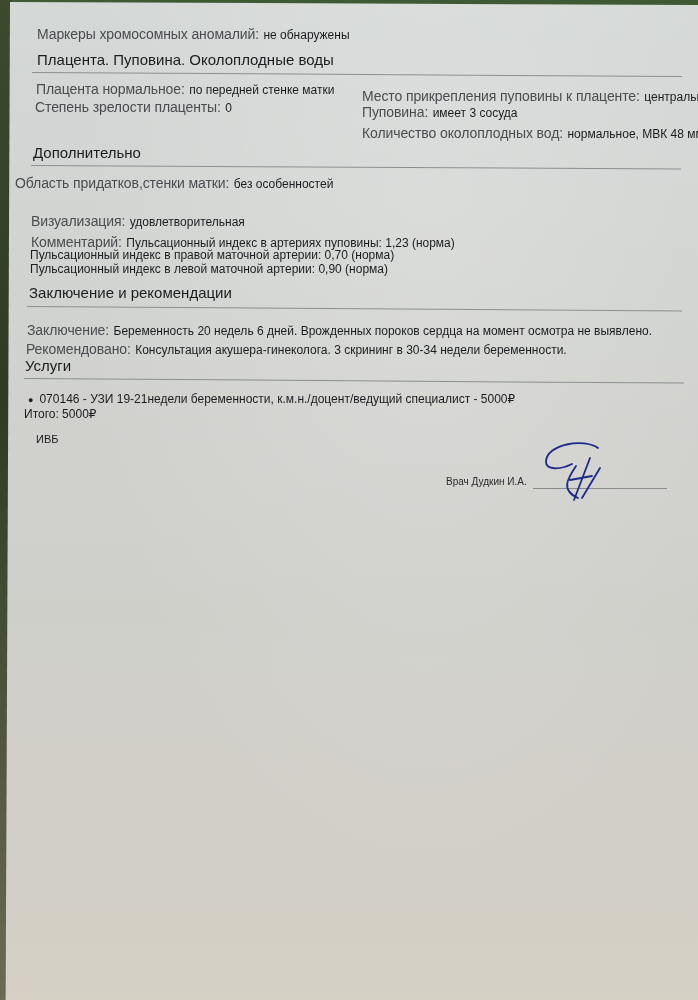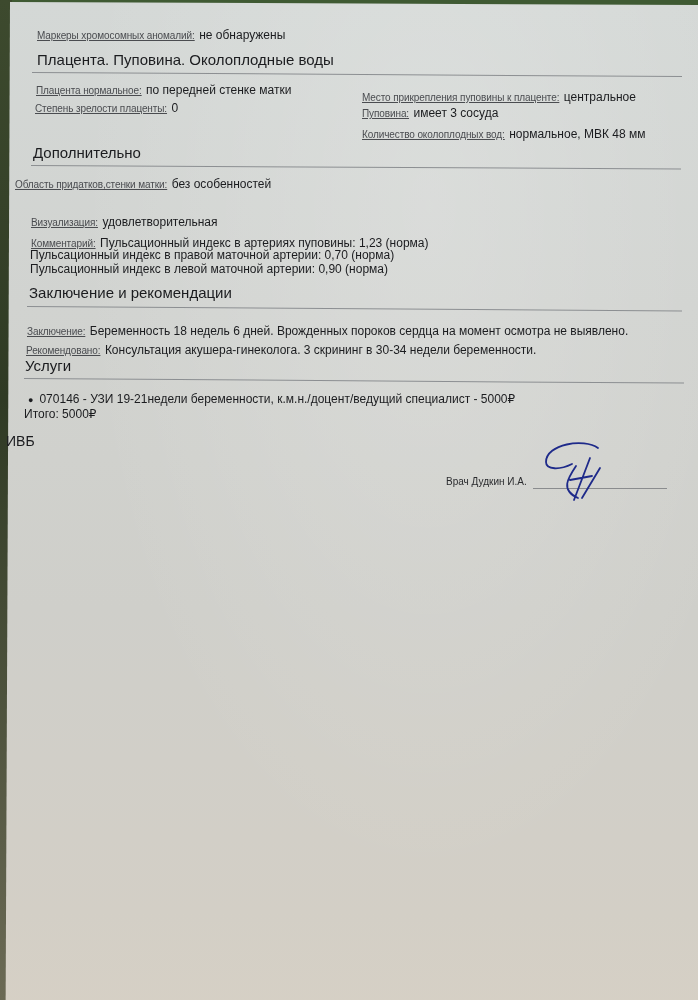--- a/index.html
+++ b/index.html
@@ -19,21 +19,21 @@
     transform:rotate(0.25deg);
     transform-origin:0 0;
   }
   .paper::after {
     content:""; position:absolute; left:0; top:0; right:0; bottom:0;
     background:radial-gradient(ellipse at 60% 20%, rgba(255,255,255,0.18), rgba(255,255,255,0) 60%);
     pointer-events:none;
   }
   .content { position:absolute; left:0; top:0; width:698px; height:1000px; }
   .row { position:absolute; white-space:nowrap; }
-  .lbl { font-size:10px; color:#4a4c50; letter-spacing:-0.1px;text-decoration:underline; }
+  .lbl { font-size:14px; color:#4a4c50; letter-spacing:-0.1px; }
   .val { font-size:12px; color:#1b1c1f; }
   .h { font-size:15px; color:#1b1c1f; }
   .rule { position:absolute; height:1px; background:#8c8f92; }
   .sig-line { position:absolute; height:1px; background:#8a8c8e; }
   .bullet { font-size:9px; margin-right:6px; }
 </style>
 </head>
 <body>
 
 <div class="bg-left"></div>
@@ -88,35 +88,35 @@
     <span class="val">Пульсационный индекс в артериях пуповины: 1,23 (норма)</span>
   </div>
   <div class="row val" style="left:30px; top:248px;">Пульсационный индекс в правой маточной артерии: 0,70 (норма)</div>
   <div class="row val" style="left:30px; top:262px;">Пульсационный индекс в левой маточной артерии: 0,90 (норма)</div>
 
   <div class="row h" style="left:29px; top:284px;">Заключение и рекомендации</div>
   <div class="rule" style="left:27px; top:306px; width:655px; transform:rotate(0.4deg); transform-origin:0 0;"></div>
 
   <div class="row" style="left:27px; top:321px;">
     <span class="lbl">Заключение:</span>
-    <span class="val">Беременность 18 недель 6 дней. Врожденных пороков сердца на момент осмотра не выявлено.</span>
+    <span class="val">Беременность 20 недель 6 дней. Врожденных пороков сердца на момент осмотра не выявлено.</span>
   </div>
   <div class="row" style="left:26px; top:340px;">
     <span class="lbl">Рекомендовано:</span>
     <span class="val">Консультация акушера-гинеколога. 3 скрининг в 30-34 недели беременности.</span>
   </div>
 
   <div class="row h" style="left:25px; top:357px;">Услуги</div>
   <div class="rule" style="left:24px; top:378px; width:660px; transform:rotate(0.4deg); transform-origin:0 0;"></div>
 
   <div class="row val" style="left:28px; top:392px;">
     <span class="bullet">●</span><span>070146 - УЗИ 19-21недели беременности, к.м.н./доцент/ведущий специалист - 5000₽</span>
   </div>
   <div class="row val" style="left:24px; top:407px;">Итого: 5000₽</div>
-  <div class="row val" style="left:6px; top:433px; font-size:14px;">ИВБ</div>
+  <div class="row val" style="left:36px; top:433px; font-size:11px;">ИВБ</div>
 
   <div class="row" style="left:446px; top:476px; font-size:10px; color:#2a2b2e;">Врач Дудкин И.А.</div>
   <div class="sig-line" style="left:533px; top:488px; width:134px;"></div>
   <svg style="position:absolute; left:538px; top:440px;" width="80" height="70" viewBox="0 0 80 70">
     <path d="M60 8 C46 -2, 8 4, 8 22 C8 30, 22 30, 34 24" fill="none" stroke="#1e2a8a" stroke-width="1.8" stroke-linecap="round"></path>
     <path d="M38 26 C30 38, 22 50, 40 58 M36 60 L52 18 M44 58 L62 28 M32 40 L54 36" fill="none" stroke="#1e2a8a" stroke-width="1.8" stroke-linecap="round"></path>
   </svg>
 </div>
 
 </body></html>

